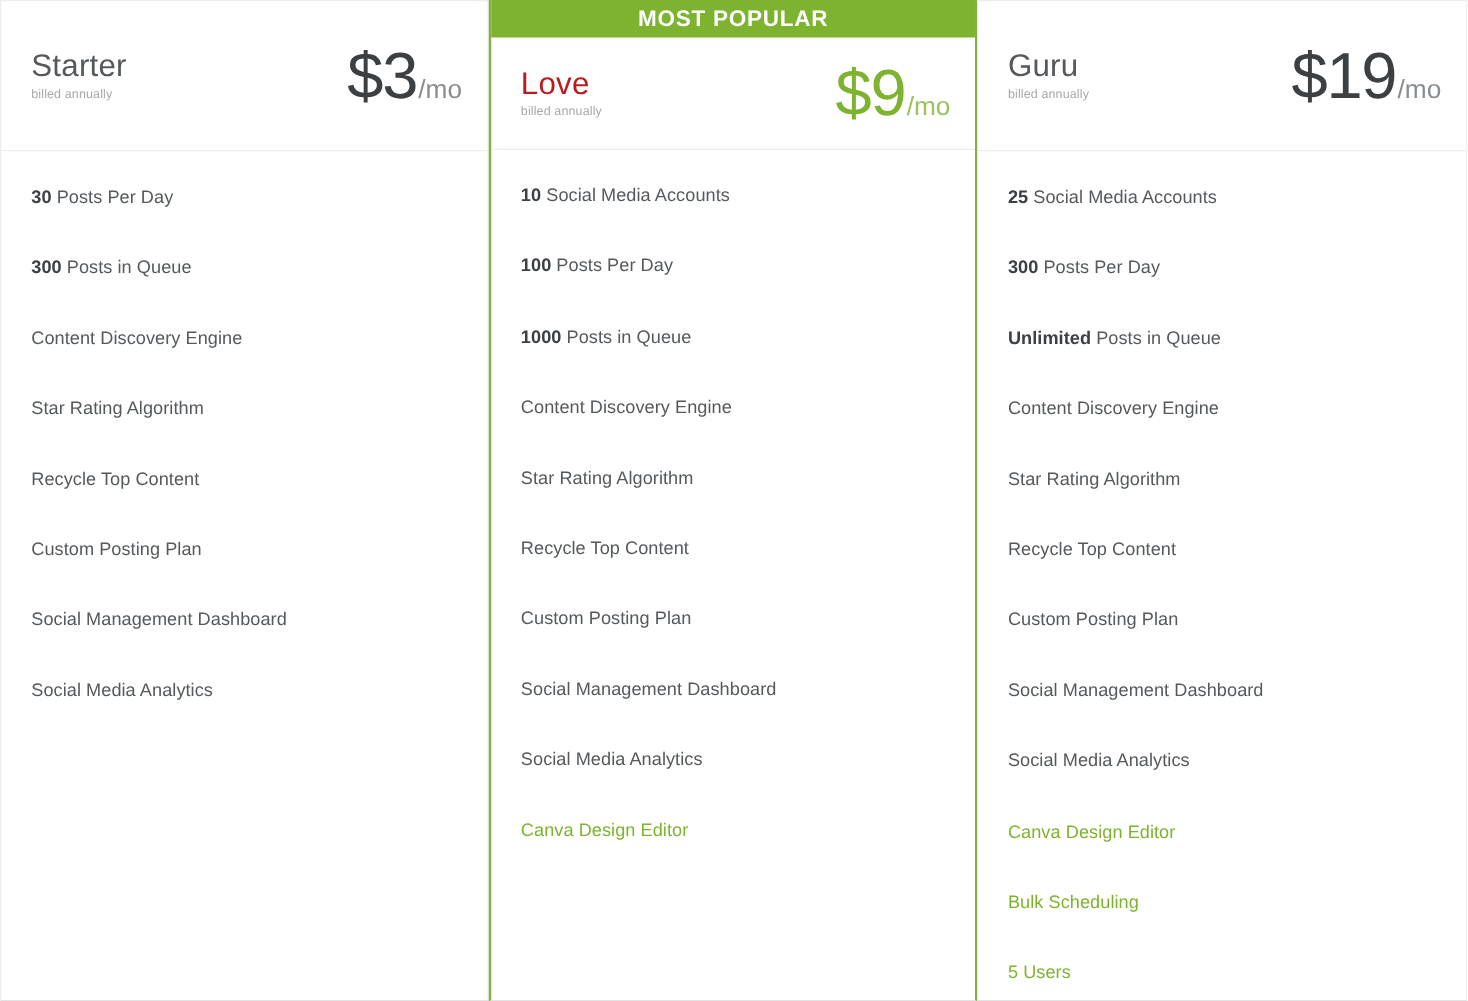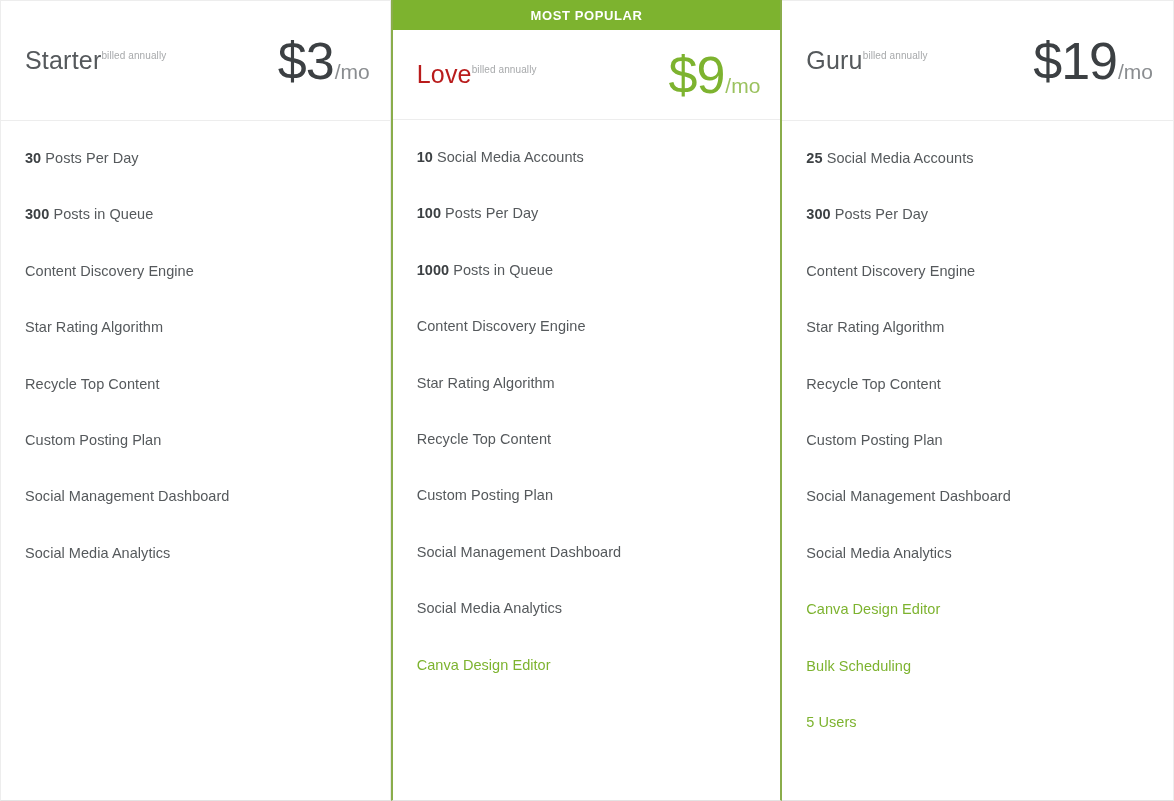--- a/index.html
+++ b/index.html
@@ -51,21 +51,21 @@
     border-right: 2px solid #8aad4b;
     border-top: none;
     border-bottom: 1px solid #e3e3e3;
   }
 
   
   .banner {
     height: 30px;
     background: #7db32f;
     color: #ffffff;
-    font-size: 13px;
+    font-size: 18px;
     font-weight: bold;
     letter-spacing: 0.6px;
     display: flex;
     align-items: center;
     justify-content: center;
     flex: none;
   }
 
   
   .plan-header {
@@ -78,21 +78,21 @@
     justify-content: space-between;
     border-bottom: 1px solid #ededed;
     flex: none;
   }
   .plan.featured .plan-header {
     height: 90px;
   }
 
   .plan-id {
     display: flex;
-    flex-direction: row;
+    flex-direction: column;
     justify-content: flex-start;
   }
   .plan-name {
     font-size: 25px;
     font-weight: 300;
     color: #55595c;
     line-height: 1.05;
     letter-spacing: 0.2px;
   }
   .plan.featured .plan-name {
@@ -216,20 +216,21 @@
           <div class="plan-billing">billed annually</div>
         </div>
         <div class="plan-price">
           <span class="price-amount">$19</span>
           <span class="price-period">/mo</span>
         </div>
       </div>
       <ul class="feature-list">
         <li class="feature-item"><span class="qty">25</span><span> Social Media Accounts</span></li>
         <li class="feature-item"><span class="qty">300</span><span> Posts Per Day</span></li>
+        <li class="feature-item"><span class="qty">Unlimited</span><span> Posts in Queue</span></li>
         <li class="feature-item"><span>Content Discovery Engine</span></li>
         <li class="feature-item"><span>Star Rating Algorithm</span></li>
         <li class="feature-item"><span>Recycle Top Content</span></li>
         <li class="feature-item"><span>Custom Posting Plan</span></li>
         <li class="feature-item"><span>Social Management Dashboard</span></li>
         <li class="feature-item"><span>Social Media Analytics</span></li>
         <li class="feature-item highlight"><span>Canva Design Editor</span></li>
         <li class="feature-item highlight"><span>Bulk Scheduling</span></li>
         <li class="feature-item highlight"><span>5 Users</span></li>
       </ul>

